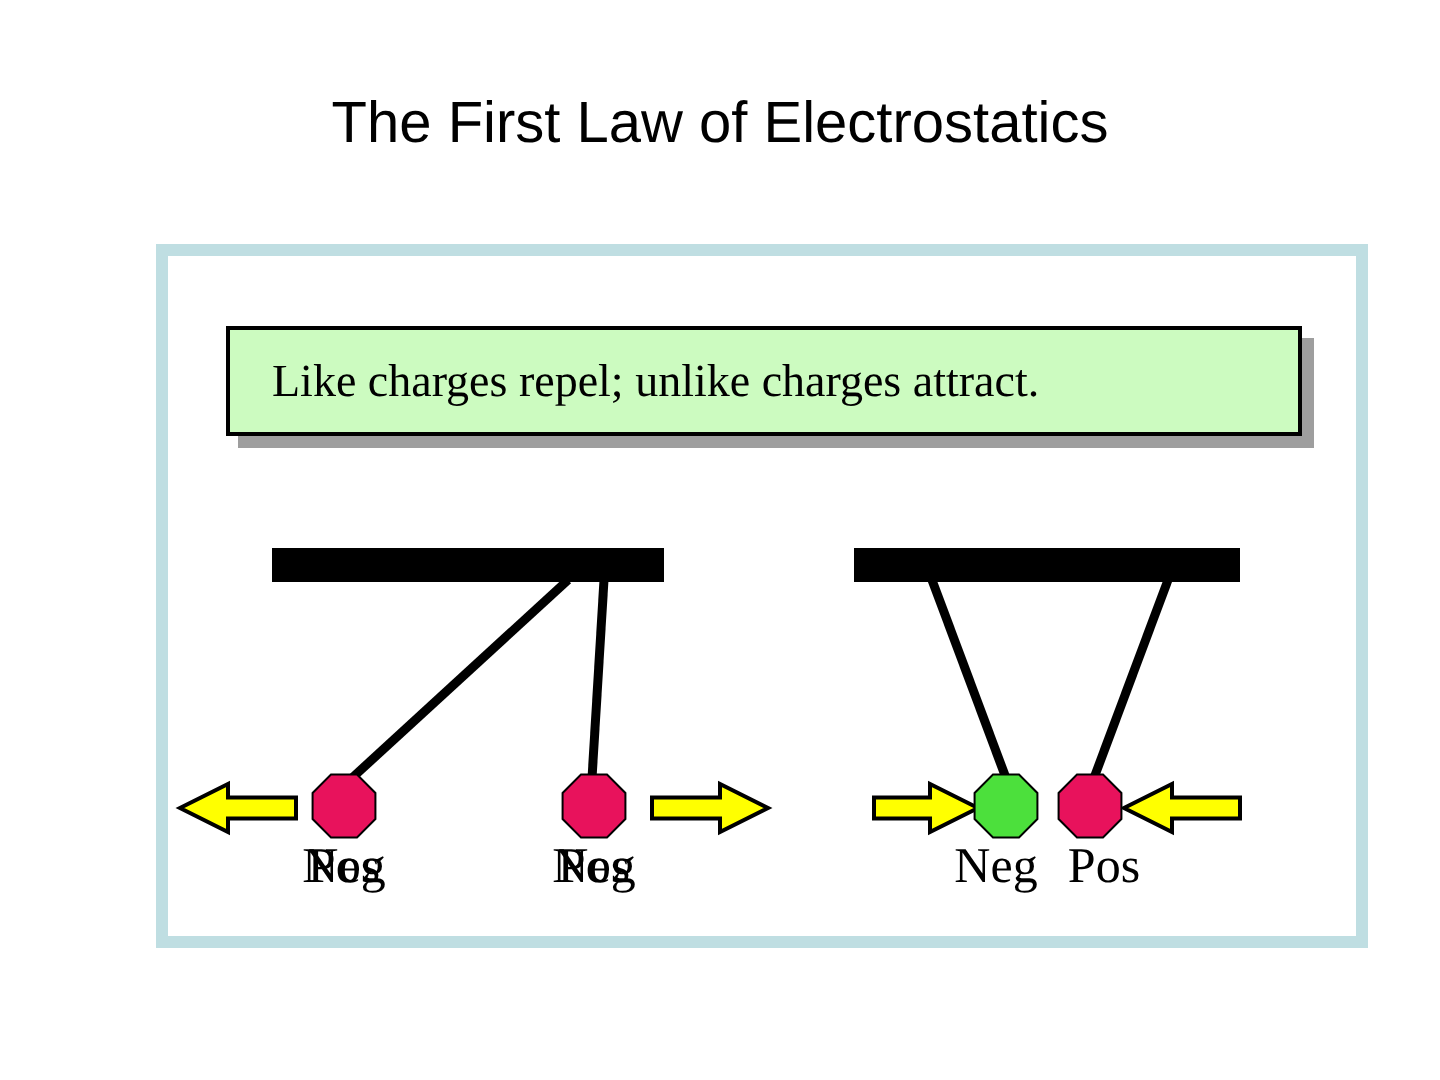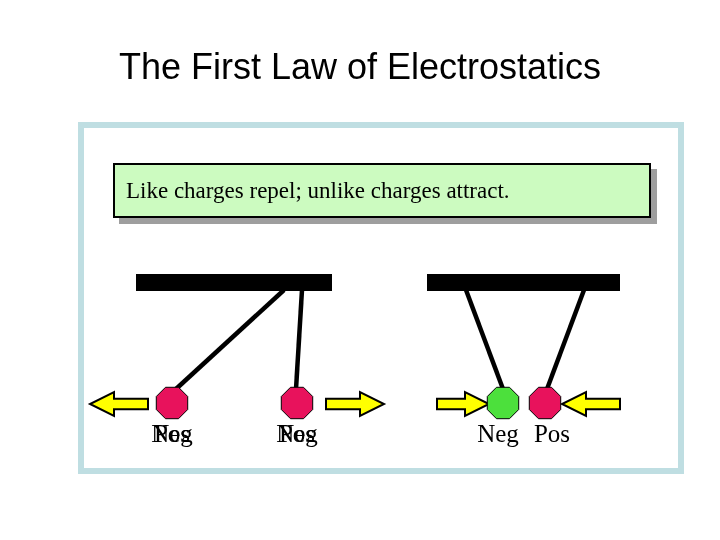--- a/index.html
+++ b/index.html
@@ -16,21 +16,21 @@
   }
 
   
   #slide-title {
     position: absolute;
     left: 0;
     top: 46px;
     width: 720px;
     text-align: center;
     font-family: "Liberation Sans", sans-serif;
-    font-size: 36px;
+    font-size: 29px;
     font-weight: normal;
     color: #000000;
     letter-spacing: 0px;
     white-space: nowrap;
   }
 
   
   #content-panel {
     position: absolute;
     left: 78px;
@@ -47,21 +47,21 @@
     position: absolute;
     left: 113px;
     top: 163px;
     width: 538px;
     height: 55px;
     box-sizing: border-box;
     border: 2px solid #000000;
     background: #ccfbc0;
     display: flex;
     align-items: center;
-    padding-left: 11px;
+    padding-left: 21px;
   }
   #statement-shadow {
     position: absolute;
     left: 119px;
     top: 169px;
     width: 538px;
     height: 55px;
     background: #9e9e9e;
   }
   #statement-text {

